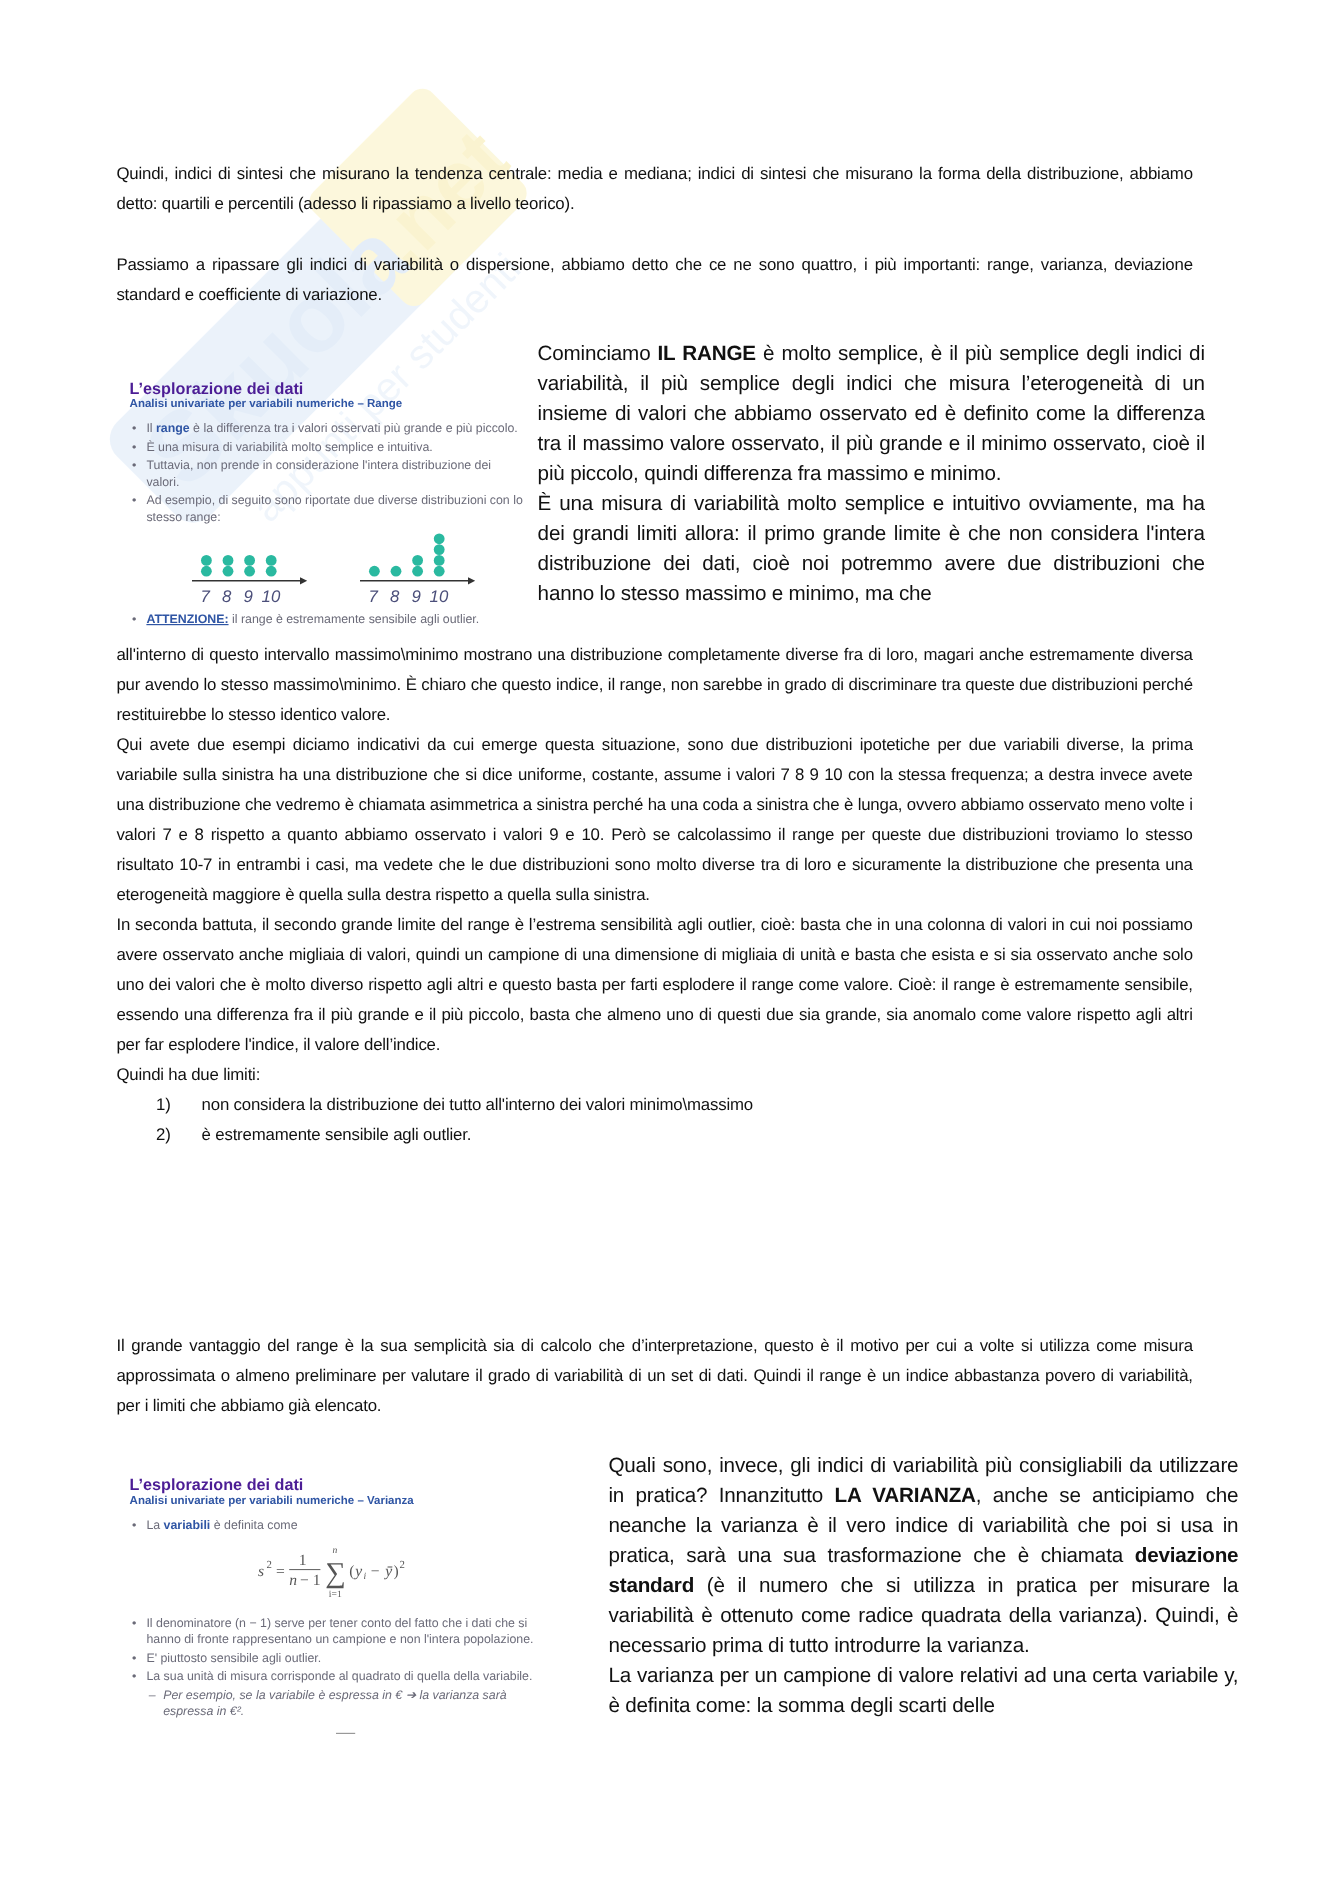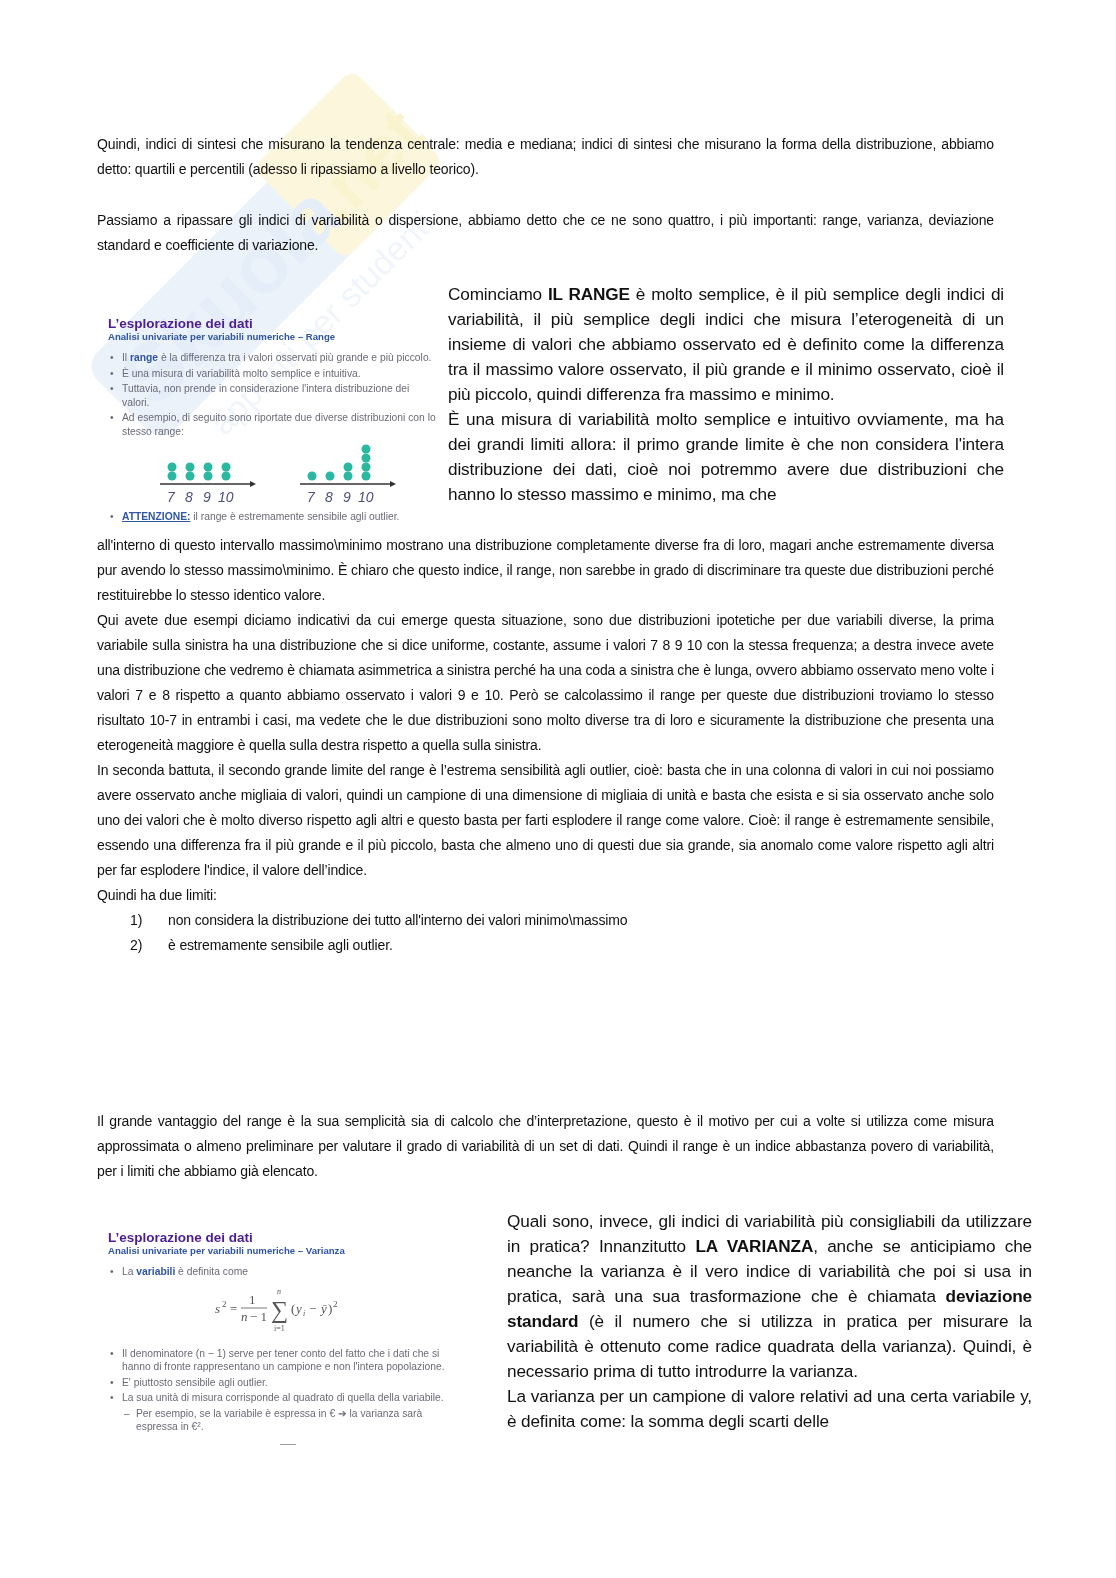--- a/index.html
+++ b/index.html
@@ -16,21 +16,21 @@
   .list { margin: 0; padding: 0; list-style: none; }
   .list li { position: relative; padding-left: 71px; }
   .list .num { position: absolute; left: 33px; }
   
   .slide { position: absolute; font-family: "Liberation Sans", sans-serif; color: #6a6a78; }
   .slide .st { color: #4c1d95; font-weight: bold; font-size: 13.5px; line-height: 15px; margin-top: 32px; }
   .slide .ss { color: #2f55a4; font-weight: bold; font-size: 9.6px; line-height: 12px; margin-bottom: 8px; }
   .slide ul { margin: 0; padding: 0; list-style: none; }
   .slide li { position: relative; padding-left: 14px; font-size: 10.3px; line-height: 13.5px; margin-bottom: 2px; }
   .slide li::before { content: "•"; position: absolute; left: 2px; color: #6a6a78; }
-  .slide li.sub { padding-left: 28px; }
+  .slide li.sub { padding-left: 28px; font-style: italic; }
   .slide li.sub::before { content: "–"; left: 16px; }
   .slide .kw { color: #2f55a4; font-weight: bold; }
   .slide .att { color: #2f55a4; font-weight: bold; text-decoration: underline; }
   .formula { font-family: "Liberation Serif", serif; color: #555; font-size: 12px; text-align: center; margin: 4px 0 8px; }
   .dotplot { display: flex; gap: 40px; margin: 6px 0 4px 50px; }
   .axis-labels { font-size: 14px; font-style: italic; color: #4b4f7a; }
 </style>
 </head>
 <body>
 

